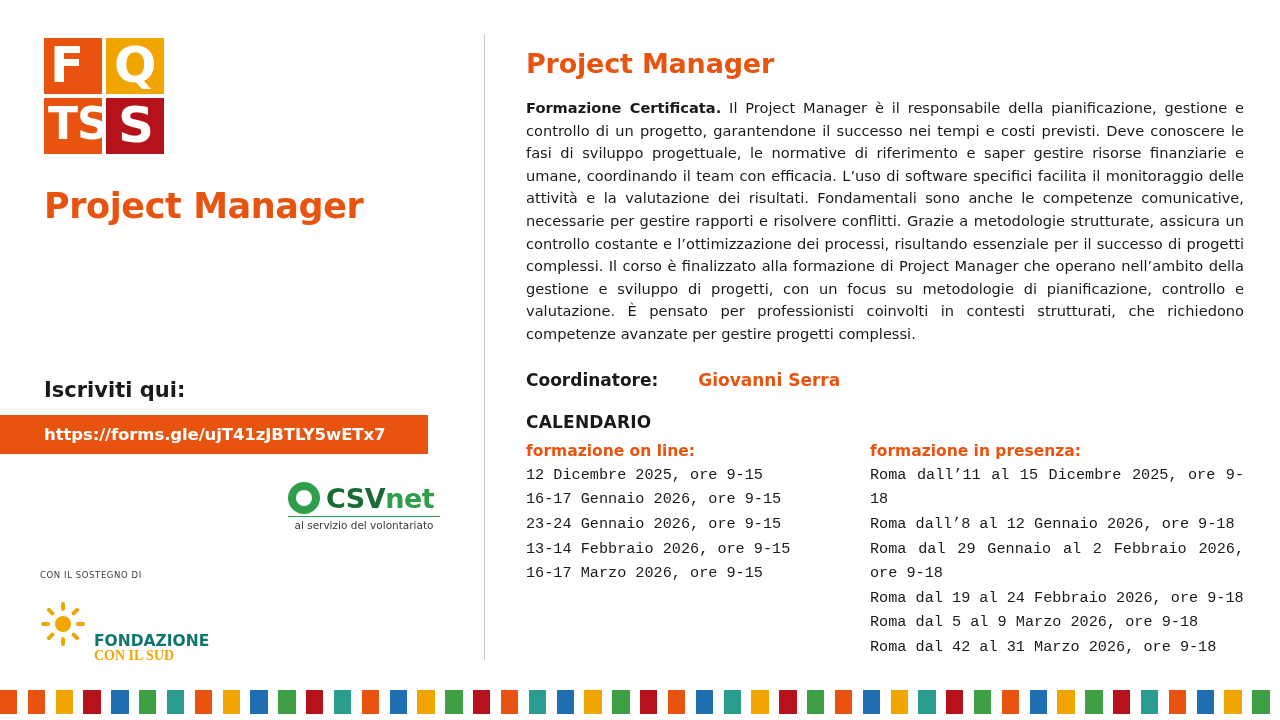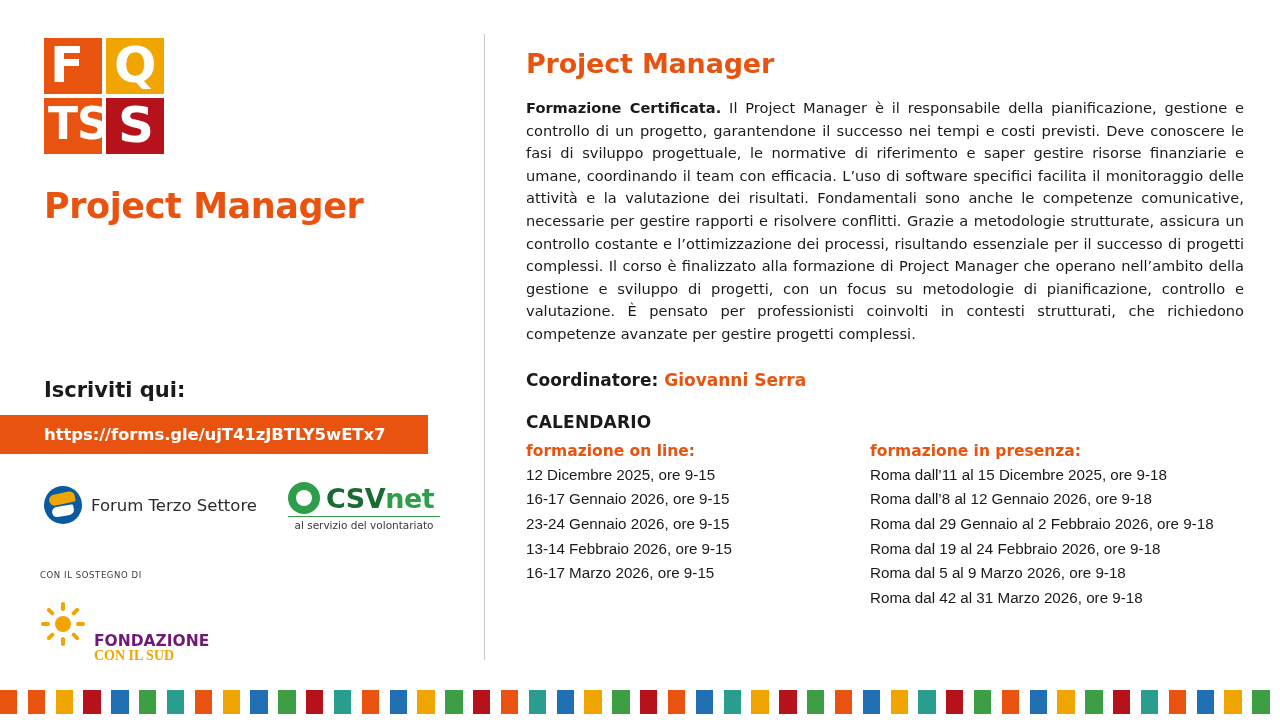--- a/index.html
+++ b/index.html
@@ -238,21 +238,21 @@
     background: #f0a500;
     border-radius: 2px;
     transform-origin: 2px 22px;
   }
   .fcs-text {
     line-height: 1.05;
   }
   .fcs-l1 {
     font-size: 15.5px;
     font-weight: 700;
-    color: #701a75;
+    color: #0f766e;
     font-family: "DejaVu Sans", sans-serif;
     margin-top: 48px;
   }
   .fcs-l2 {
     font-size: 14px;
     font-weight: 700;
     color: #f0a500;
     font-family: Liberation Serif, serif;
   }
 
@@ -291,21 +291,21 @@
   }
   .body-text b { font-weight: 700; }
 
   .coordinatore {
     margin-top: 24px;
     font-size: 17px;
     font-weight: 700;
     color: #1a1a1a;
     font-family: "DejaVu Sans", sans-serif;
   }
-  .coordinatore .name { color: #e8540f; }
+  .coordinatore .name { color: #e8540f; margin-left: 34px; }
 
   .calendario-head {
     margin-top: 22px;
     font-size: 17px;
     font-weight: 700;
     color: #1a1a1a;
     font-family: "DejaVu Sans", sans-serif;
     letter-spacing: 0.2px;
   }
 
@@ -321,21 +321,21 @@
     font-size: 15.5px;
     font-weight: 700;
     color: #e8540f;
     font-family: "DejaVu Sans", sans-serif;
     margin-bottom: 3px;
   }
   .cal-item {
     font-size: 15.2px;
     line-height: 1.62;
     color: #1a1a1a;
-    font-family: Liberation Sans, sans-serif;
+    font-family: Liberation Mono, monospace;
   }
   .cal-col.presenza .cal-item { text-align: justify; }
 
   
   .strip {
     position: absolute;
     left: 0;
     bottom: 0;
     width: 1280px;
     height: 36px;
@@ -375,24 +375,20 @@
     <div class="left-title">Project Manager</div>
   </div>
 
   <div class="iscriviti-label">Iscriviti qui:</div>
 
   <div class="form-link-bar">
     <span class="link-text">https://forms.gle/ujT41zJBTLY5wETx7</span>
   </div>
 
   <div class="partners">
-    <div class="fts-logo">
-      <div class="fts-mark"></div>
-      <div class="fts-text">Forum Terzo Settore</div>
-    </div>
     <div class="csv-logo">
       <div class="csv-row">
         <div class="csv-mark"></div>
         <div class="csv-word">CSV<span class="net">net</span></div>
       </div>
       <div class="csv-sub">al servizio del volontariato</div>
     </div>
   </div>
 
   <div class="fcs">

